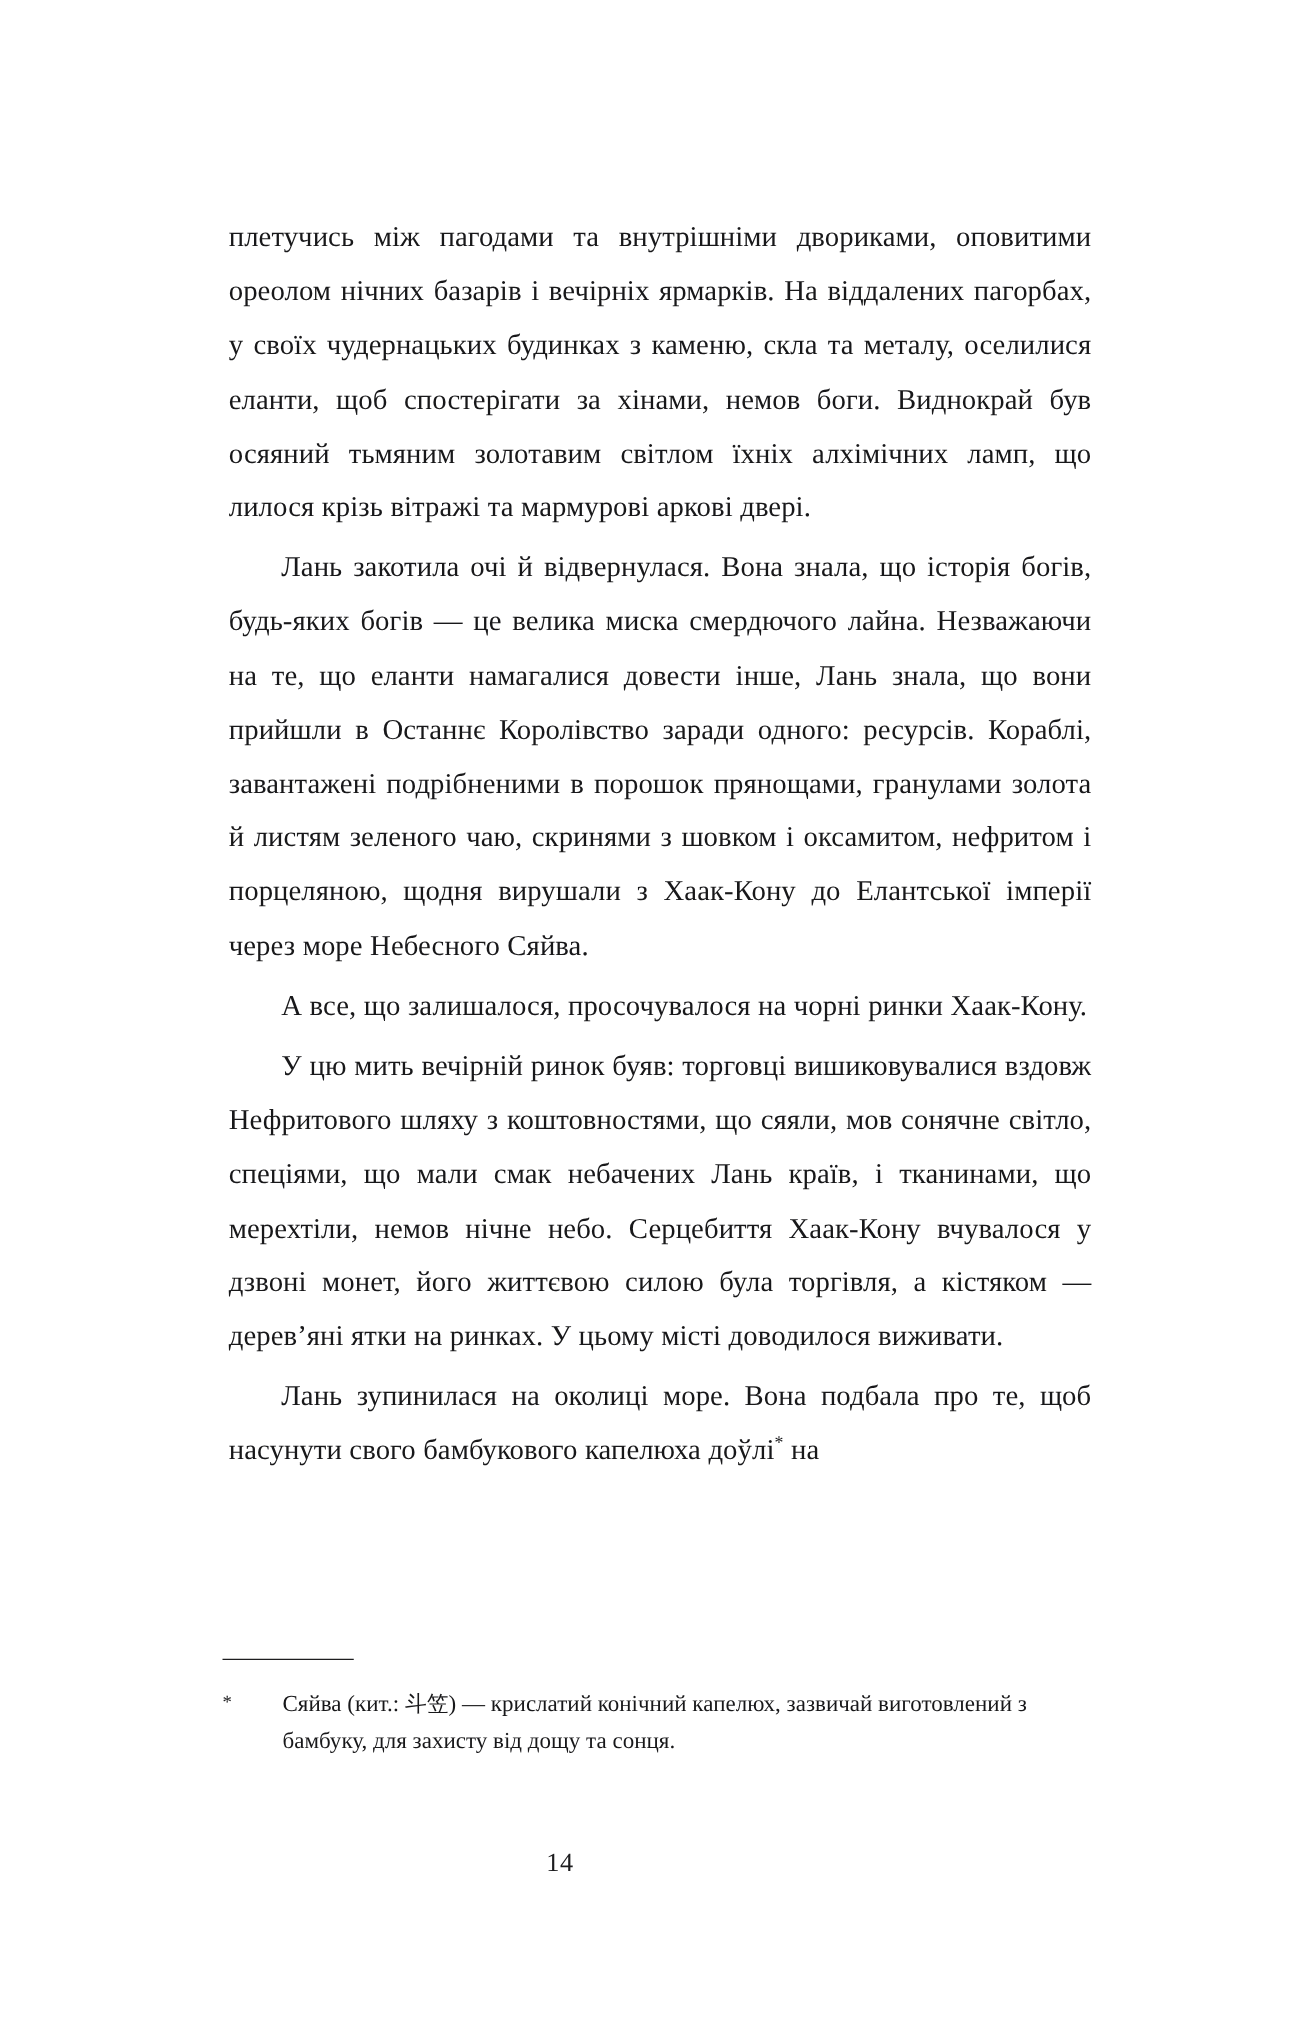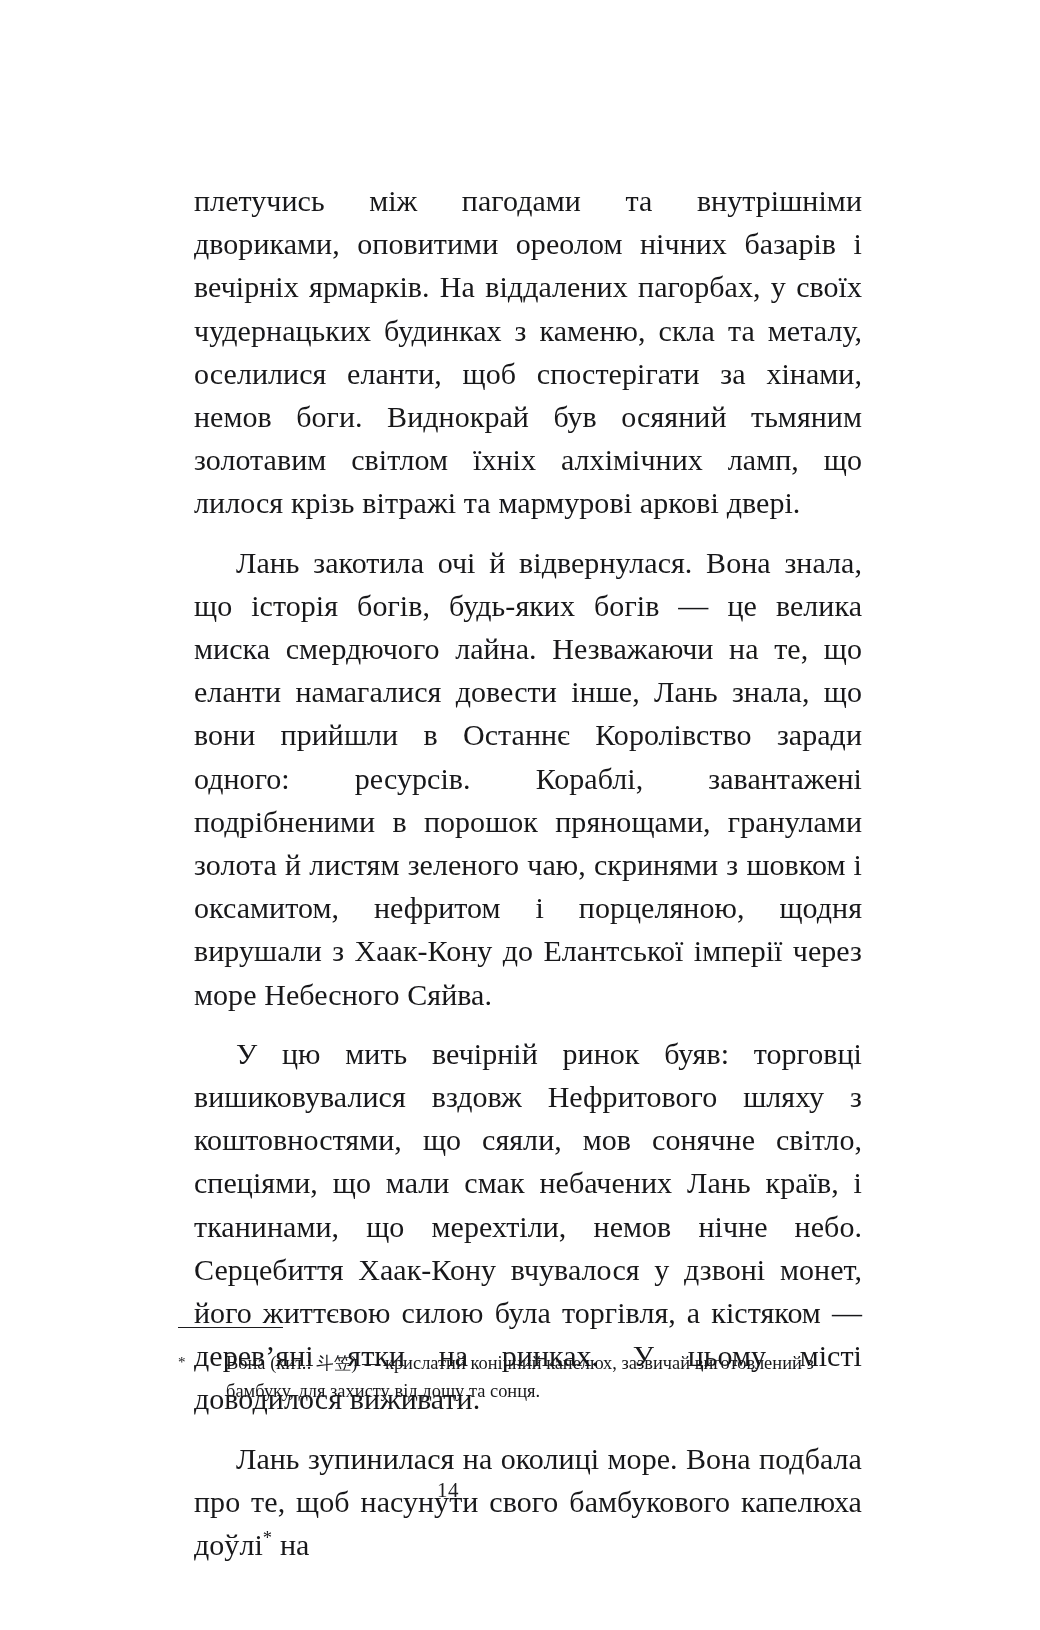--- a/index.html
+++ b/index.html
@@ -23,22 +23,22 @@
 
   
   .textblock {
     position: absolute;
     left: 178px;
     top: 163px;
     width: 700px;
   }
 
   .para {
-    margin: 16px;
-    font-size: 30px;
+    margin: 5px;
+    font-size: 23px;
     line-height: 43.2px;
     text-align: justify;
     text-justify: inter-word;
     letter-spacing: 0.05px;
     word-spacing: 0.2px;
     hyphens: none;
     -webkit-hyphens: none;
   }
 
   .para.indent {
@@ -105,32 +105,33 @@
 <body>
 
 <div class="page">
 
   <div class="textblock">
 
     <p class="para">плетучись між пагодами та внутрішніми двориками, оповитими ореолом нічних базарів і вечірніх ярмарків. На віддалених пагорбах, у своїх чудернацьких будинках з каменю, скла та металу, оселилися еланти, щоб спостерігати за хінами, немов боги. Виднокрай був осяяний тьмяним золотавим світлом їхніх алхімічних ламп, що лилося крізь вітражі та мармурові аркові двері.</p>
 
     <p class="para indent">Лань закотила очі й відвернулася. Вона знала, що історія богів, будь-яких богів — це велика миска смердючого лайна. Незважаючи на те, що еланти намагалися довести інше, Лань знала, що вони прийшли в Останнє Королівство заради одного: ресурсів. Кораблі, завантажені подрібненими в порошок прянощами, гранулами золота й листям зеленого чаю, скринями з шовком і оксамитом, нефритом і порцеляною, щодня вирушали з Хаак-Кону до Елантської імперії через море Небесного Сяйва.</p>
 
+    <p class="para indent">А все, що залишалося, просочувалося на чорні ринки Хаак-Кону.</p>
 
     <p class="para indent">У цю мить вечірній ринок буяв: торговці вишиковувалися вздовж Нефритового шляху з коштовностями, що сяяли, мов сонячне світло, спеціями, що мали смак небачених Лань країв, і тканинами, що мерехтіли, немов нічне небо. Серцебиття Хаак-Кону вчувалося у дзвоні монет, його життєвою силою була торгівля, а кістяком — дерев’яні ятки на ринках. У цьому місті доводилося виживати.</p>
 
     <p class="para indent"><span>Лань зупинилася на околиці море. Вона подбала про те, щоб насунути свого бамбукового капелюха доўлі</span><sup class="fnref">*</sup><span> на</span></p>
 
   </div>
 
   <div class="footnote-zone">
 
     <div class="footnote-rule"></div>
 
     <div class="footnote">
-      <span class="footnote-marker">*</span><span>Вона</span><span> (кит.: </span><span class="han">斗笠</span><span>) — крислатий конічний капелюх, зазвичай виготовлений з бамбуку, для захисту від дощу та сонця.</span>
+      <span class="footnote-marker">*</span><span>Сяйва</span><span> (кит.: </span><span class="han">斗笠</span><span>) — крислатий конічний капелюх, зазвичай виготовлений з бамбуку, для захисту від дощу та сонця.</span>
     </div>
 
   </div>
 
   <div class="folio">14</div>
 
 </div>
 
 </body></html>

